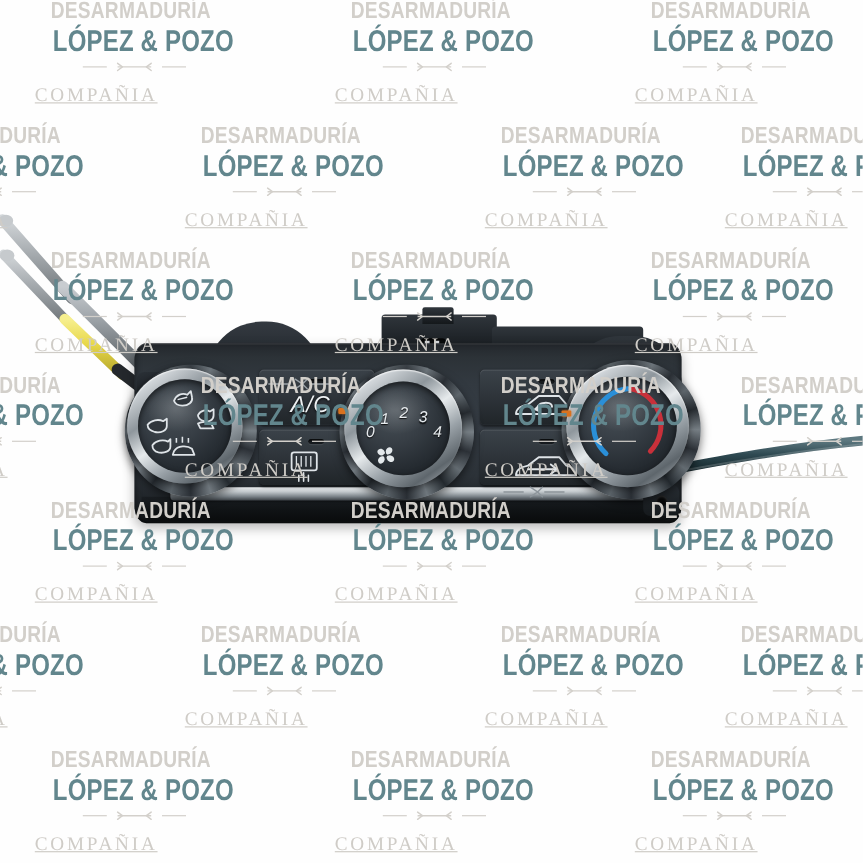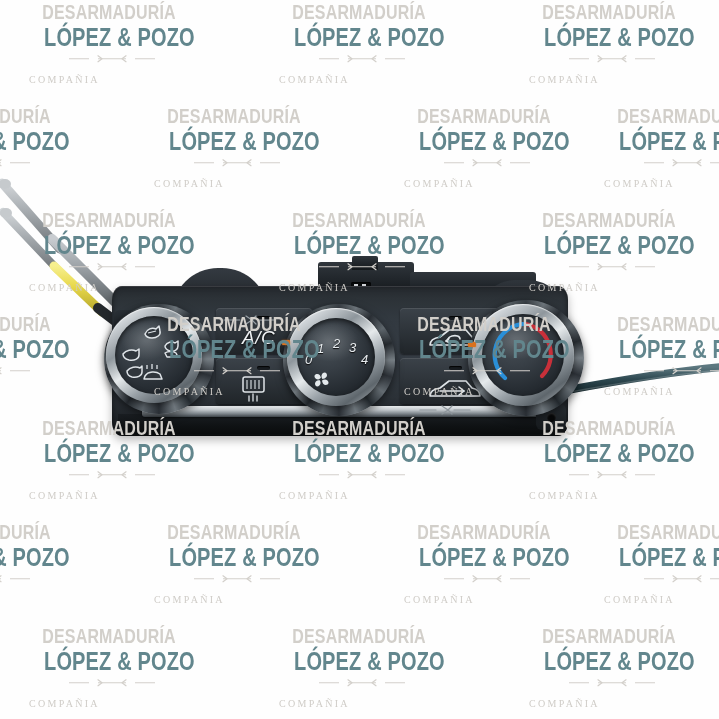--- a/index.html
+++ b/index.html
@@ -71,27 +71,28 @@
   .wm-rule .seg-l { left: 0; width: 20px; }
   .wm-rule .seg-r { right: 0; width: 20px; }
   .wm-rule .bone {
     position: absolute;
     left: 50%;
     top: 0;
     transform: translateX(-50%);
   }
   .wm-bot {
     font-family: "Liberation Serif", serif;
-    font-size: 10px;
+    font-size: 16px;
     letter-spacing: 2.3px;
     color: #cfccc7;
     text-transform: uppercase;
     white-space: nowrap;
     margin-top: 12px;
     padding-left: 2px;
+    text-decoration: underline;
   }
 
   
   #photo-layer {
     position: absolute;
     left: 0; top: 0;
     width: 719px;
     height: 719px;
     z-index: 10;
     font-style: italic;

